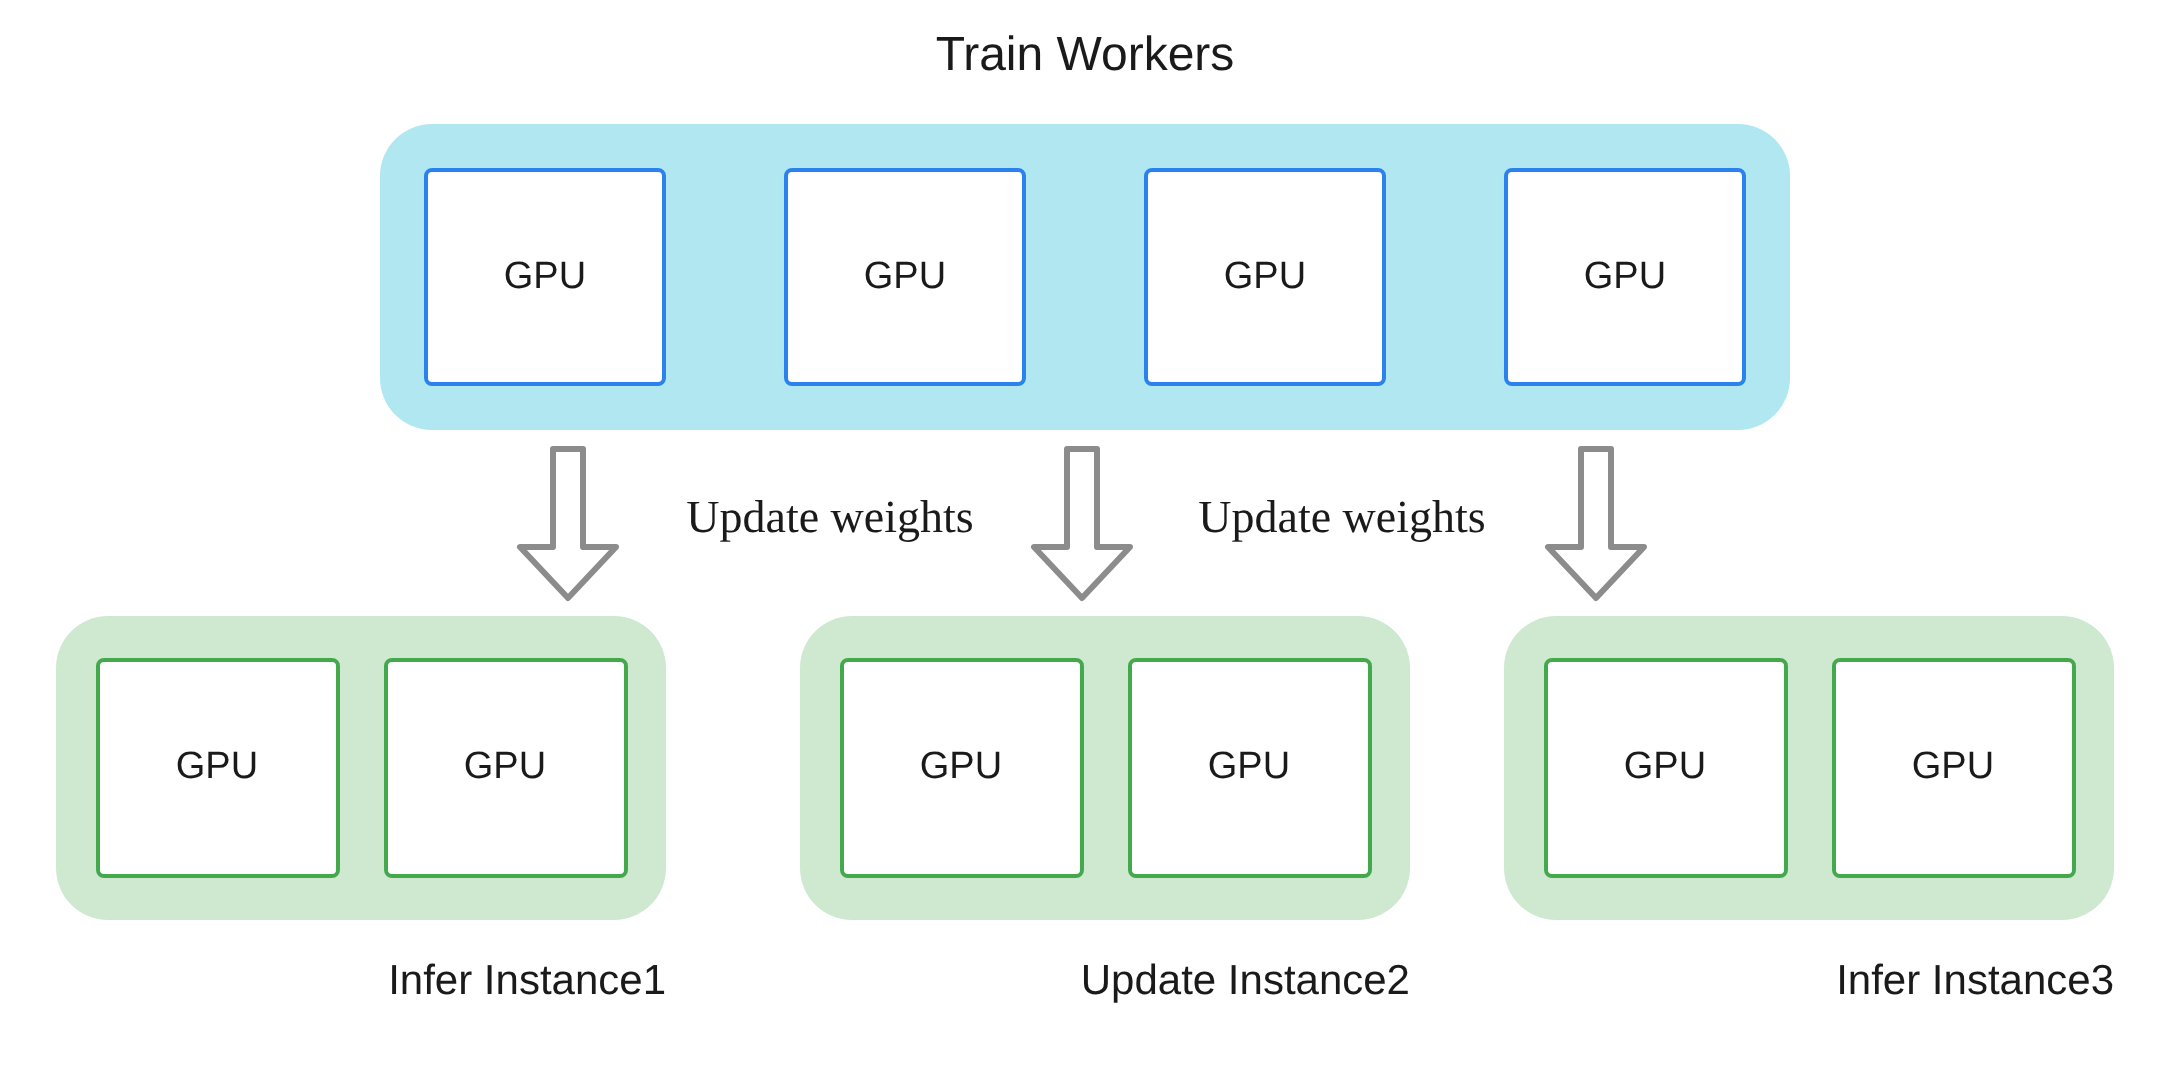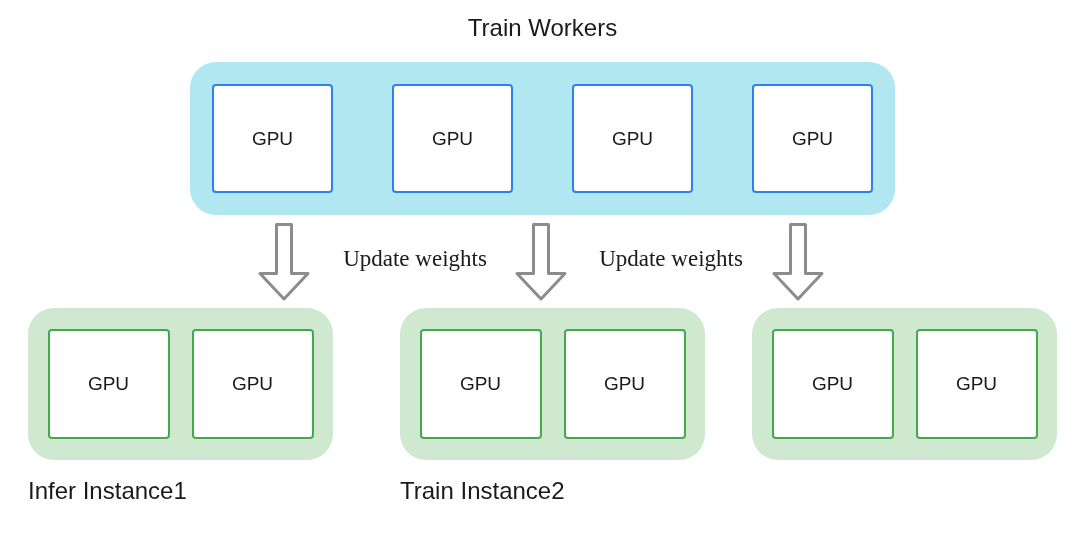--- a/index.html
+++ b/index.html
@@ -49,22 +49,22 @@
   .instance{
     position:absolute;top:308px;width:305px;height:152px;
     background:var(--instance-fill);border-radius:26px;
     display:flex;align-items:center;justify-content:center;gap:22px;
   }
   .instance-1{left:28px;}
   .instance-2{left:400px;}
   .instance-3{left:752px;}
 
   .instance-label{
-    position:absolute;top:477px;width:305px;text-align:left;
-    font-size:24px;line-height:28px;color:var(--text);white-space:nowrap;
+    position:absolute;top:477px;width:305px;text-align:right;
+    font-size:21px;line-height:28px;color:var(--text);white-space:nowrap;
   }
   .instance-label-1{left:28px;}
   .instance-label-2{left:400px;}
   .instance-label-3{left:752px;}
 </style>
 </head>
 <body>
 
 <div class="canvas">
 
@@ -119,15 +119,16 @@
   <div class="instance instance-3">
     <div class="gpu-box green">
       <span>GPU</span>
     </div>
     <div class="gpu-box green">
       <span>GPU</span>
     </div>
   </div>
 
   <div class="instance-label instance-label-1">Infer Instance1</div>
-  <div class="instance-label instance-label-2">Train Instance2</div>
+  <div class="instance-label instance-label-2">Update Instance2</div>
+  <div class="instance-label instance-label-3">Infer Instance3</div>
 
 </div>
 
 </body></html>

